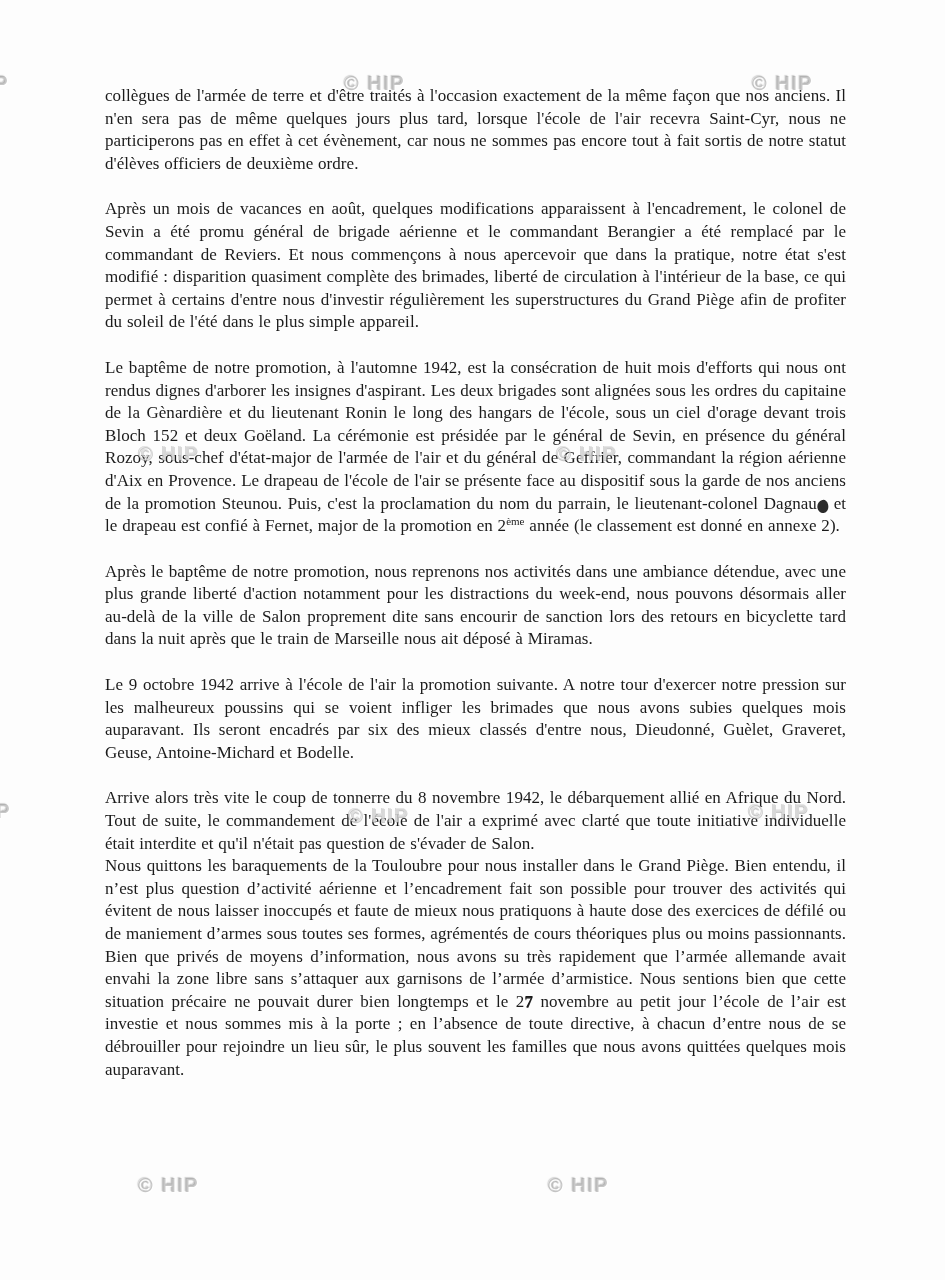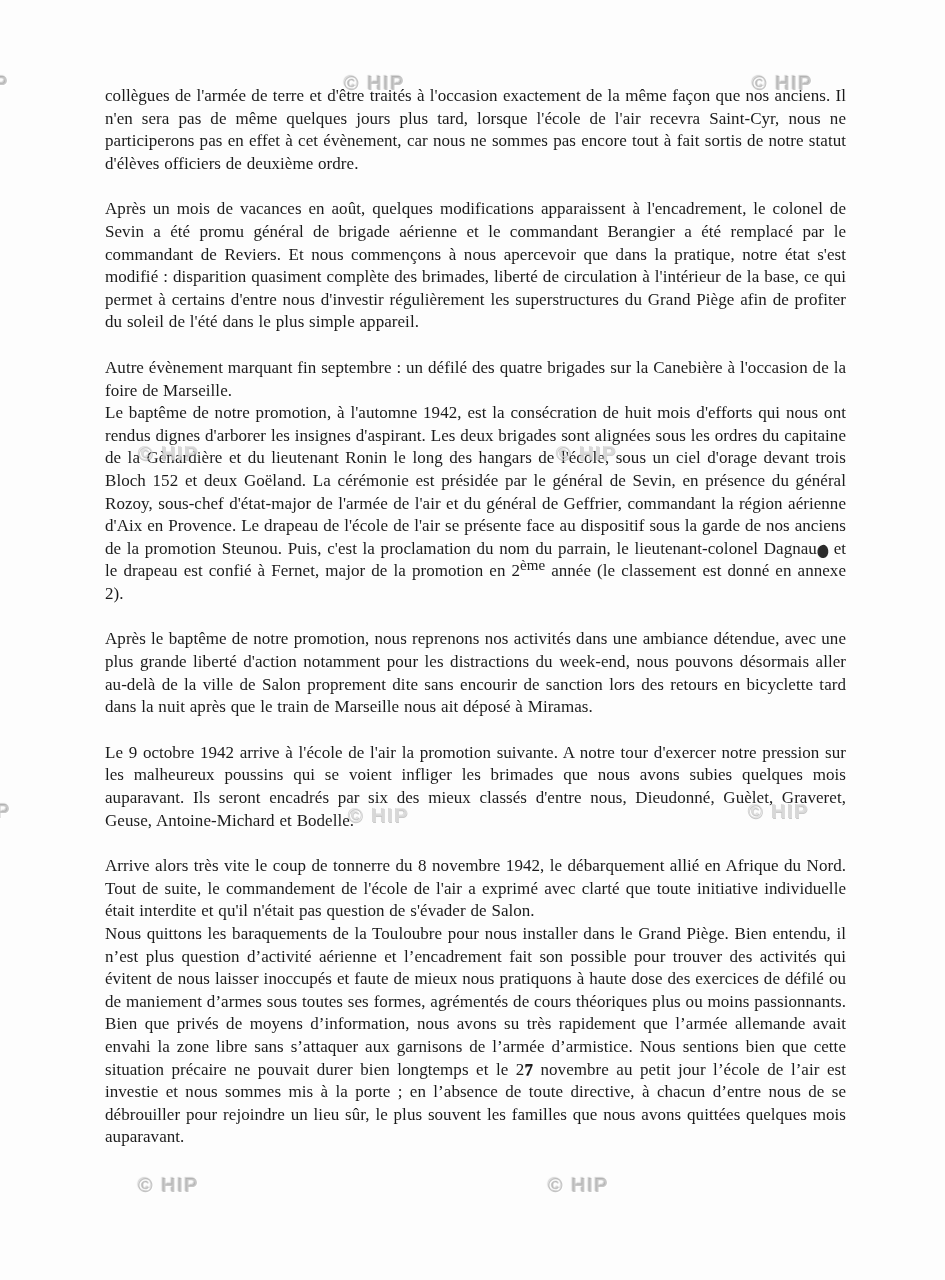--- a/index.html
+++ b/index.html
@@ -11,21 +11,21 @@
     font-family:"Liberation Serif", serif;
   }
   .text-block{
     position:absolute;left:105px;top:85px;width:741px;z-index:2;
     font-size:17px;line-height:22.6px;color:#1b1b1b;
     text-align:justify;letter-spacing:0.05px;
     word-spacing:0.5px;
   }
   .para{margin:0 0 23px 0;}
   .para.tight{margin-bottom:0;}
-  .sup{font-size:15px;line-height:0;vertical-align:6px;letter-spacing:0;}
+  .sup{font-size:11px;line-height:0;vertical-align:6px;letter-spacing:0;}
   .blot{
     display:inline-block;
     background:#2b2b2b;color:#2b2b2b;
     border-radius:60% 45% 55% 50%;
     padding:0 2px;line-height:13px;font-size:14px;font-weight:bold;
     transform:rotate(-9deg) translateY(2px);
   }
   .inked{font-weight:700;text-shadow:0 1px 0 rgba(0,0,0,0.65);}
   .wm{
     position:absolute;z-index:1;
@@ -66,21 +66,20 @@
   <div class="wm wm8 faint">© HIP</div>
   <div class="wm wm9">© HIP</div>
   <div class="wm wm10">© HIP</div>
 
   <div class="text-block">
 
     <p class="para">collègues de l'armée de terre et d'être traités à l'occasion exactement de la même façon que nos anciens. Il n'en sera pas de même quelques jours plus tard, lorsque l'école de l'air recevra Saint-Cyr, nous ne participerons pas en effet à cet évènement, car nous ne sommes pas encore tout à fait sortis de notre statut d'élèves officiers de deuxième ordre.</p>
 
     <p class="para">Après un mois de vacances en août, quelques modifications apparaissent à l'encadrement, le colonel de Sevin a été promu général de brigade aérienne et le commandant Berangier a été remplacé par le commandant de Reviers. Et nous commençons à nous apercevoir que dans la pratique, notre état s'est modifié : disparition quasiment complète des brimades, liberté de circulation à l'intérieur de la base, ce qui permet à certains d'entre nous d'investir régulièrement les superstructures du Grand Piège afin de profiter du soleil de l'été dans le plus simple appareil.</p>
 
-    <p class="para tight">Autre évènement marquant fin septembre : un défilé des quatre brigades sur la Canebière à l'occasion de la foire de Marseille.</p>
 
     <p class="para"><span>Le baptême de notre promotion, à l'automne 1942, est la consécration de huit mois d'efforts qui nous ont rendus dignes d'arborer les insignes d'aspirant. Les deux brigades sont alignées sous les ordres du capitaine de la Gènardière et du lieutenant Ronin le long des hangars de l'école, sous un ciel d'orage devant trois Bloch 152 et deux Goëland. La cérémonie est présidée par le général de Sevin, en présence du général Rozoy, sous-chef d'état-major de l'armée de l'air et du général de Geffrier, commandant la région aérienne d'Aix en Provence. Le drapeau de l'école de l'air se présente face au dispositif sous la garde de nos anciens de la promotion Steunou. Puis, c'est la proclamation du nom du parrain, le lieutenant-colonel Dagnau</span><span class="blot">x</span><span> et le drapeau est confié à Fernet, major de la promotion en 2</span><sup class="sup">ème</sup><span> année (le classement est donné en annexe 2).</span></p>
 
     <p class="para">Après le baptême de notre promotion, nous reprenons nos activités dans une ambiance détendue, avec une plus grande liberté d'action notamment pour les distractions du week-end, nous pouvons désormais aller au-delà de la ville de Salon proprement dite sans encourir de sanction lors des retours en bicyclette tard dans la nuit après que le train de Marseille nous ait déposé à Miramas.</p>
 
     <p class="para">Le 9 octobre 1942 arrive à l'école de l'air la promotion suivante. A notre tour d'exercer notre pression sur les malheureux poussins qui se voient infliger les brimades que nous avons subies quelques mois auparavant. Ils seront encadrés par six des mieux classés d'entre nous, Dieudonné, Guèlet, Graveret, Geuse, Antoine-Michard et Bodelle.</p>
 
     <p class="para tight">Arrive alors très vite le coup de tonnerre du 8 novembre 1942, le débarquement allié en Afrique du Nord. Tout de suite, le commandement de l'école de l'air a exprimé avec clarté que toute initiative individuelle était interdite et qu'il n'était pas question de s'évader de Salon.</p>
 
     <p class="para"><span>Nous quittons les baraquements de la Touloubre pour nous installer dans le Grand Piège. Bien entendu, il n’est plus question d’activité aérienne et l’encadrement fait son possible pour trouver des activités qui évitent de nous laisser inoccupés et faute de mieux nous pratiquons à haute dose des exercices de défilé ou de maniement d’armes sous toutes ses formes, agrémentés de cours théoriques plus ou moins passionnants. Bien que privés de moyens d’information, nous avons su très rapidement que l’armée allemande avait envahi la zone libre sans s’attaquer aux garnisons de l’armée d’armistice. Nous sentions bien que cette situation précaire ne pouvait durer bien longtemps et le 2</span><span class="inked">7</span><span> novembre au petit jour l’école de l’air est investie et nous sommes mis à la porte ; en l’absence de toute directive, à chacun d’entre nous de se débrouiller pour rejoindre un lieu sûr, le plus souvent les familles que nous avons quittées quelques mois auparavant.</span></p>

